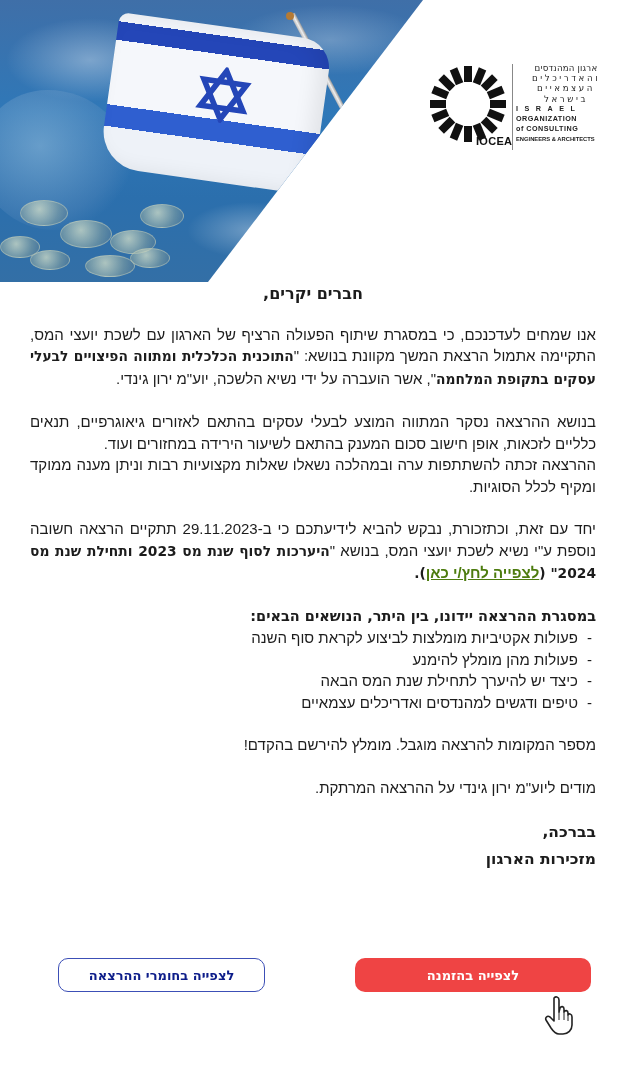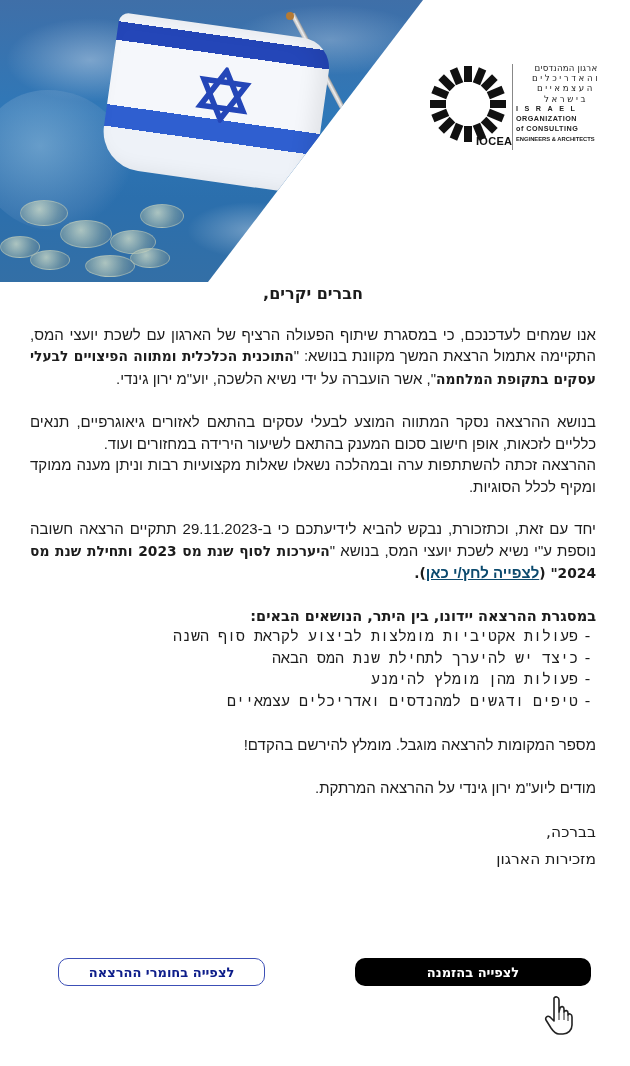--- a/index.html
+++ b/index.html
@@ -63,34 +63,34 @@
 
     
     .content {
       position: absolute; left: 30px; top: 283px; width: 566px;
       direction: rtl; text-align: right;
       font-family: "Liberation Sans", sans-serif; font-size: 15px; line-height: 21.5px; color: #1c1c1c;
     }
     .greeting { font-family: "DejaVu Sans", sans-serif; font-weight: bold; font-size: 16px; margin-bottom: 19px; text-align: center; }
     .para { margin-bottom: 21px; text-align: justify; text-align-last: right; }
     .para b { font-family: "DejaVu Sans", sans-serif; font-size: 13.8px; }
-    .link { font-weight: bold; color: #0c4a6e; text-decoration: underline; }
+    .link { font-weight: bold; color: #4d7c0f; text-decoration: underline; }
     .topics-title { font-family: "DejaVu Sans", sans-serif; font-weight: bold; font-size: 14.5px; }
     .topics { list-style: none; margin-bottom: 21px; }
-    .topics li { padding-right: 4px; font-family: Liberation Mono, monospace; }
+    .topics li { padding-right: 4px; }
     .topics li .dash { display: inline-block; width: 14px; }
-    .closing { font-family: "DejaVu Sans", sans-serif; font-weight: normal; font-size: 15.5px; line-height: 27px; margin-top: 10px; }
+    .closing { font-family: "DejaVu Sans", sans-serif; font-weight: bold; font-size: 15.5px; line-height: 27px; margin-top: 10px; }
 
     
     .btn {
-      position: absolute; top: 958px; height: 28px; border-radius: 10px;
+      position: absolute; top: 958px; height: 34px; border-radius: 10px;
       display: flex; align-items: center; justify-content: center;
       direction: rtl; font-family: "DejaVu Sans", sans-serif; font-weight: bold; font-size: 13px;
     }
-    .btn-primary { left: 355px; width: 236px; background: #000000; color: #ffffff; }
+    .btn-primary { left: 355px; width: 236px; background: #ef4444; color: #ffffff; }
     .btn-secondary { left: 58px; width: 207px; background: #fff; color: #0d1d8a; border: 1.5px solid #3c4fb6; }
     .cursor { position: absolute; left: 544px; top: 996px; width: 34px; height: 40px; }
   </style>
 </head>
 <body>
 
 <div class="header">
   <div class="hero">
     <div class="sack"></div>
     <div class="coin" style="left:20px;top:200px;width:48px;height:26px;"></div>
@@ -153,22 +153,22 @@
 
   <p class="para"><span>אנו שמחים לעדכנכם, כי במסגרת שיתוף הפעולה הרציף של הארגון עם לשכת יועצי המס, התקיימה אתמול הרצאת המשך מקוונת בנושא: "</span><b>התוכנית הכלכלית ומתווה הפיצויים לבעלי עסקים בתקופת המלחמה</b><span>", אשר הועברה על ידי נשיא הלשכה, יוע"מ ירון גינדי.</span></p>
 
   <p class="para"><span>בנושא ההרצאה נסקר המתווה המוצע לבעלי עסקים בהתאם לאזורים גיאוגרפיים, תנאים כלליים לזכאות, אופן חישוב סכום המענק בהתאם לשיעור הירידה במחזורים ועוד.</span><br><span>ההרצאה זכתה להשתתפות ערה ובמהלכה נשאלו שאלות מקצועיות רבות וניתן מענה ממוקד ומקיף לכלל הסוגיות.</span></p>
 
   <p class="para"><span>יחד עם זאת, וכתזכורת, נבקש להביא לידיעתכם כי ב-29.11.2023 תתקיים הרצאה חשובה נוספת ע"י נשיא לשכת יועצי המס, בנושא "</span><b>היערכות לסוף שנת מס 2023 ותחילת שנת מס 2024</b><b>" (</b><a class="link">לצפייה לחץ/י כאן</a><b>).</b></p>
 
   <div class="topics-title">במסגרת ההרצאה יידונו, בין היתר, הנושאים הבאים:</div>
   <ul class="topics">
     <li><span class="dash">-</span><span>פעולות אקטיביות מומלצות לביצוע לקראת סוף השנה</span></li>
+    <li><span class="dash">-</span><span>פעולות מהן מומלץ להימנע</span></li>
     <li><span class="dash">-</span><span>כיצד יש להיערך לתחילת שנת המס הבאה</span></li>
-    <li><span class="dash">-</span><span>פעולות מהן מומלץ להימנע</span></li>
     <li><span class="dash">-</span><span>טיפים ודגשים למהנדסים ואדריכלים עצמאיים</span></li>
   </ul>
 
   <p class="para">מספר המקומות להרצאה מוגבל. מומלץ להירשם בהקדם!</p>
   <p class="para">מודים ליוע"מ ירון גינדי על ההרצאה המרתקת.</p>
 
   <div class="closing">
     <div>בברכה,</div>
     <div>מזכירות הארגון</div>
   </div>

